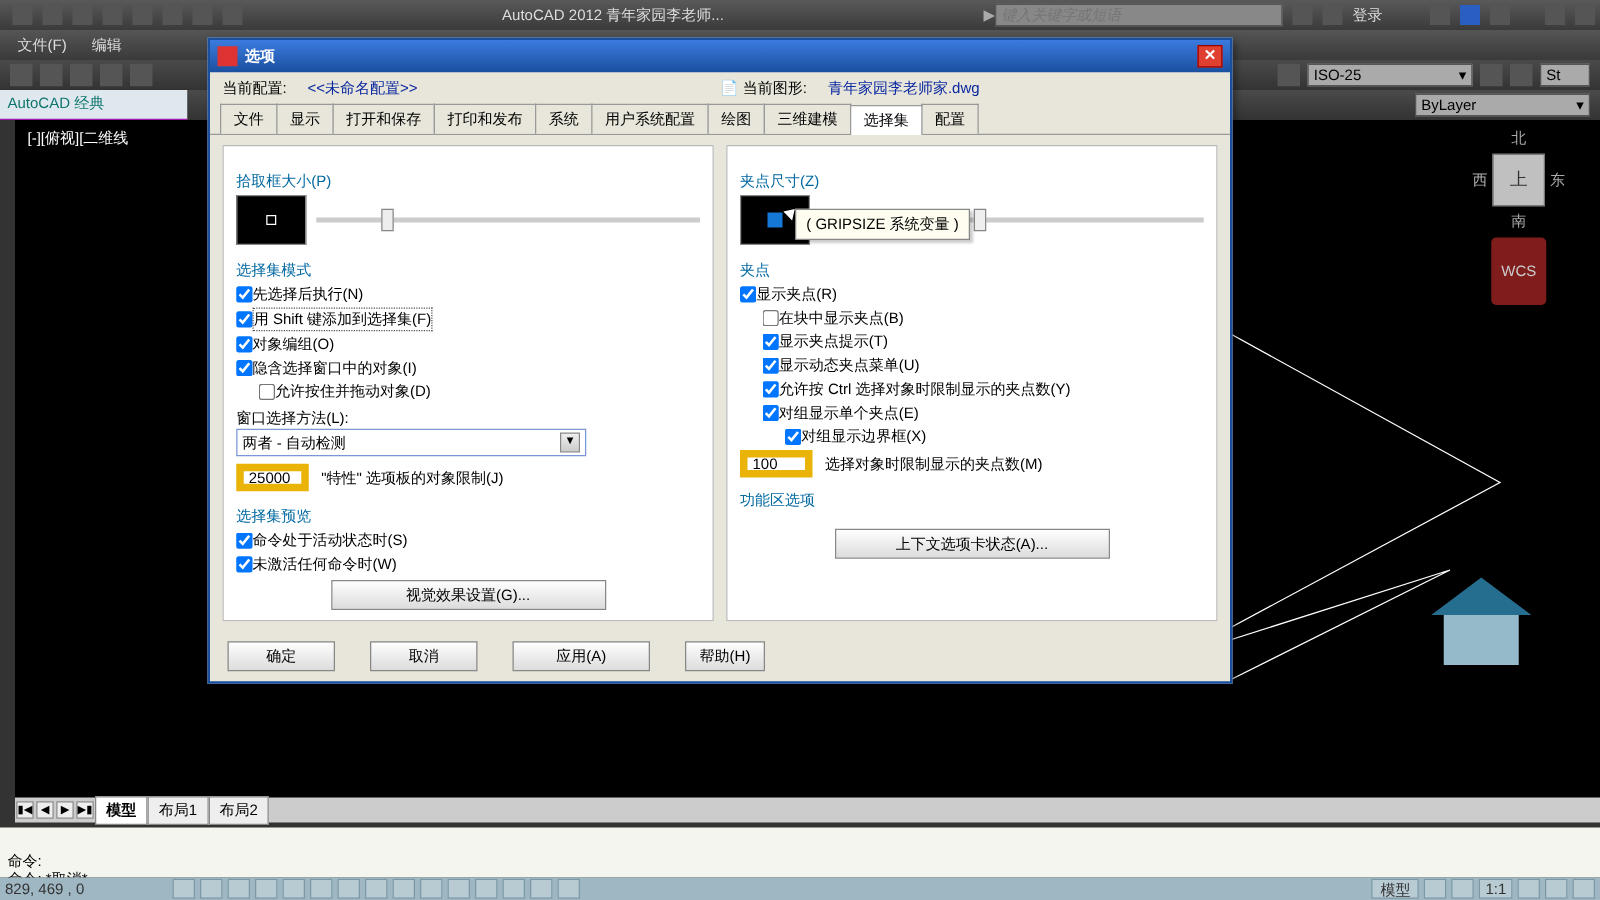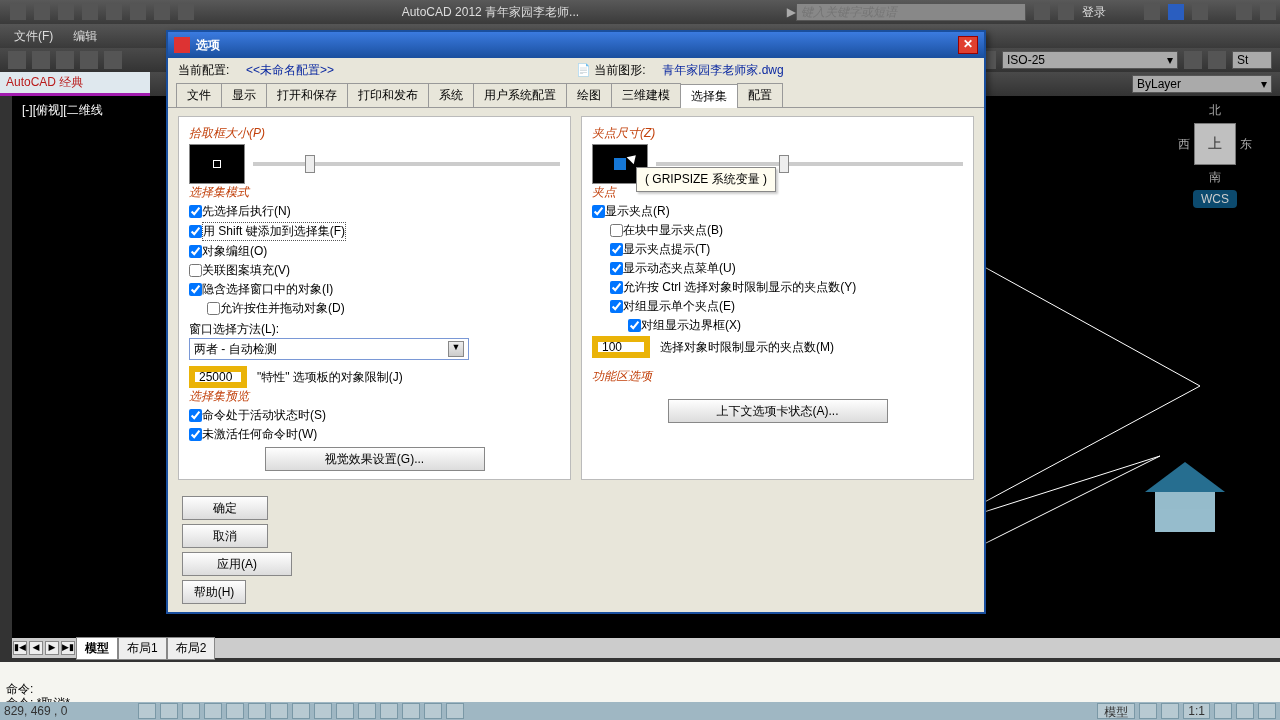--- a/index.html
+++ b/index.html
@@ -12,27 +12,27 @@
 .titlebar .search { width: 230px; height: 18px; background: #888; color: #ccc; font-style: italic; padding: 0 4px; border: 1px solid #555; }
 .titlebar .right-icons { display: flex; gap: 8px; align-items: center; margin-left: 8px; }
 .titlebar .login { color: #ddd; }
 
 .menubar { height: 24px; background: linear-gradient(#555,#3a3a3a); display: flex; align-items: center; padding: 0 8px; gap: 8px; color: #ddd; }
 .menubar .mitem { padding: 2px 6px; }
 
 .toolbar2 { height: 24px; background: linear-gradient(#4a4a4a,#333); display: flex; align-items: center; padding: 0 8px; gap: 6px; }
 .toolbar2 .sq { width: 18px; height: 18px; background: #555; }
 .toolbar2 .dd { height: 18px; background: #aaa; border: 1px solid #555; color: #000; padding: 0 4px; display: flex; align-items: center; justify-content: space-between; }
-.workspace-label { background: #dfe8ee; color: #b91c1c; padding: 2px 6px; border-bottom: 3px solid #a21caf; }
+.workspace-label { background: #dfe8ee; color: #0f766e; padding: 2px 6px; border-bottom: 1px solid #a21caf; }
 
 .canvas { position: absolute; top: 96px; left: 12px; right: 0; bottom: 80px; background: #000; }
 .viewlabel { position: absolute; top: 6px; left: 10px; color: #fff; }
 .viewcube { position: absolute; top: 6px; right: 28px; color: #aaa; text-align: center; }
 .viewcube .cube { width: 42px; height: 42px; background: #c0c0c0; border: 1px solid #777; margin: 4px auto; display:flex; align-items:center; justify-content:center; color:#333; font-size:14px;}
-.wcs { background: #0c4a6e; color: #ccc; padding: 2px 8px; border-radius: 4px; display:inline-block; margin-top:4px;}
+.wcs { background: #7f1d1d; color: #ccc; padding: 20px 8px; border-radius: 4px; display:inline-block; margin-top:4px;}
 .lines { position: absolute; right: 40px; top: 120px; width: 340px; height: 340px; }
 .lines svg { width: 100%; height: 100%; }
 
 .tabs-bottom { position: absolute; bottom: 62px; left: 12px; right: 0; height: 20px; background: #ccc; display: flex; align-items: center; }
 .tabs-bottom .arrow { width: 14px; height: 14px; border: 1px solid #888; background: #eee; margin: 0 1px; font-size:9px; text-align:center; }
 .tabs-bottom .tab { padding: 2px 8px; background: #eee; border: 1px solid #888; }
 .tabs-bottom .tab.active { background: #fff; font-weight: bold; }
 
 .cmdline { position: absolute; bottom: 18px; left: 0; right: 0; height: 28px; background: #f5f5f0; padding: 20px 6px; line-height: 14px; color: #000; }
 .statusbar { position: absolute; bottom: 0; left: 0; right: 0; height: 18px; background: #9fb7c3; display: flex; align-items: center; padding: 0 4px; gap: 4px; color: #333; }
@@ -44,35 +44,35 @@
 .dialog-title { height: 26px; background: linear-gradient(#3b7be0,#1a4f9e); color: #fff; display: flex; align-items: center; padding: 0 6px; font-weight: bold; }
 .dialog-title .close { margin-left: auto; width: 20px; height: 18px; background: #e04030; color: #fff; text-align: center; border: 1px solid #900; }
 .dialog-head { display: flex; padding: 4px 10px; background: #e8e6da; }
 .dialog-head .half { flex: 1; }
 .blue { color: #0a28a0; }
 .dialog-tabs { display: flex; background: #e8e6da; border-bottom: 1px solid #999; padding: 0 8px; }
 .dialog-tabs .dtab { padding: 3px 10px; background: #e8e6da; border: 1px solid #999; border-bottom: none; margin-right: -1px; color: #000; }
 .dialog-tabs .dtab.active { background: #fff; position: relative; top: 1px; }
 .dialog-body { display: flex; padding: 8px 10px; gap: 10px; }
 .panel { flex: 1; background: #fff; border: 1px solid #bbb; padding: 8px 10px; }
-.gtitle { color: #c2410c; margin: 0 0 2px; font-style: italic; }
+.gtitle { color: #0369a1; margin: 12px 0 2px; }
 .preview-row { display: flex; align-items: center; gap: 8px; }
 .preview-box { width: 56px; height: 40px; background: #000; border: 1px solid #888; display:flex; align-items:center; justify-content:center; position:relative;}
 .preview-box .sq-ind { width: 8px; height: 8px; border: 1px solid #fff; }
 .preview-box .grip-ind { width: 12px; height: 12px; background: #1577d6; }
 .slider { flex: 1; height: 4px; background: #ccc; position: relative; }
 .slider .thumb { width: 10px; height: 18px; background: #eee; border: 1px solid #888; position: absolute; top: -7px; left: 17%; }
 .chk { display: flex; align-items: center; gap: 0; margin: 2px 0; }
 .chk input { width: 13px; height: 13px; }
 .indent { margin-left: 18px; }
 .combo { width: 280px; height: 22px; border: 1px solid #7a98d6; background: #fff; display: flex; align-items: center; padding: 0 4px; justify-content: space-between; }
 .combo .arw { width: 16px; height: 16px; background: linear-gradient(#eee,#ccc); border: 1px solid #888; text-align:center; font-size:9px;}
 .txtbox { width: 58px; height: 22px; border: 6px solid #eab308; padding: 0 4px; }
 .btn { height: 24px; padding: 0 10px; background: linear-gradient(#fefefe,#dcdcdc); border: 1px solid #888; display:inline-flex; align-items:center; justify-content:center;}
-.btn-row { display: flex; gap: 4px; justify-content: flex-end; padding: 8px 14px; flex-direction: column; }
+.btn-row { display: flex; gap: 28px; padding: 8px 14px; }
 .tooltip { position: absolute; background: #fffdf0; border: 1px solid #888; padding: 3px 8px; box-shadow: 2px 2px 2px rgba(0,0,0,.2); }
 .cursor-arrow { position:absolute; width:0; height:0; border-left:8px solid #fff; border-top:5px solid transparent; border-bottom:5px solid transparent; transform: rotate(-45deg); }
 
 .logo-watermark { position: absolute; right: 30px; bottom: 78px; width: 130px; height: 100px; opacity: .9; }
 .logo-watermark .roof { width:0;height:0;border-left:40px solid transparent;border-right:40px solid transparent;border-bottom:30px solid #2b7aa0;margin:0 auto;}
 .logo-watermark .body { width:60px;height:40px;background:#a6d0e2;margin:0 auto;}
 </style>
 </head>
 <body>
 
@@ -108,21 +108,21 @@
 </div>
 
 <div class="toolbar2">
   <div class="sq"></div>
   <div class="sq"></div>
   <div class="sq"></div>
   <div class="sq"></div>
   <div class="sq"></div>
   <div style="flex:1"></div>
   <div class="sq"></div>
-  <div class="dd" style="width:176px">
+  <div class="dd" style="width:132px">
       <span>ISO-25</span>
       <span>▾</span>
     </div>
   <div class="sq"></div>
   <div class="sq"></div>
   <div class="dd" style="width:40px">
       <span>St</span>
     </div>
 </div>
 <div style="display:flex;">
@@ -242,24 +242,20 @@
         </label>
       <label class="chk">
           <input type="checkbox" checked="" style="">
           <span style="border:1px dotted #555;">用 Shift 键添加到选择集(F)</span>
         </label>
       <label class="chk">
           <input type="checkbox" checked="" style="">
           <span>对象编组(O)</span>
         </label>
       <label class="chk">
-          <input type="checkbox" style="">
-          <span>关联图案填充(V)</span>
-        </label>
-      <label class="chk">
           <input type="checkbox" checked="" style="">
           <span>隐含选择窗口中的对象(I)</span>
         </label>
       <label class="chk indent">
           <input type="checkbox" style="">
           <span>允许按住并拖动对象(D)</span>
         </label>
       <div style="margin-top:4px;">窗口选择方法(L):</div>
       <div class="combo">
           <span>两者 - 自动检测</span>

